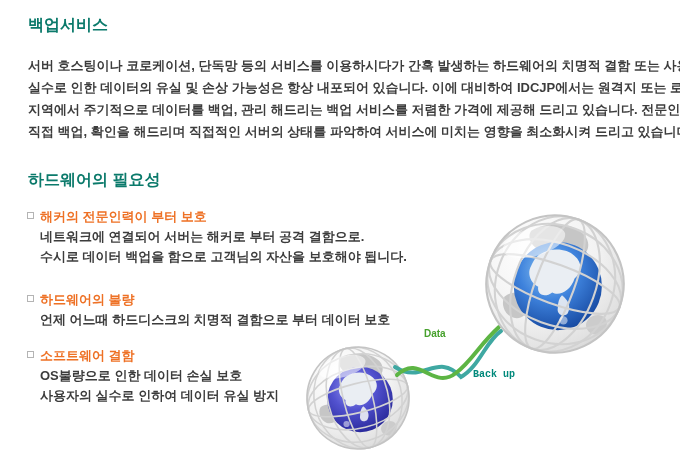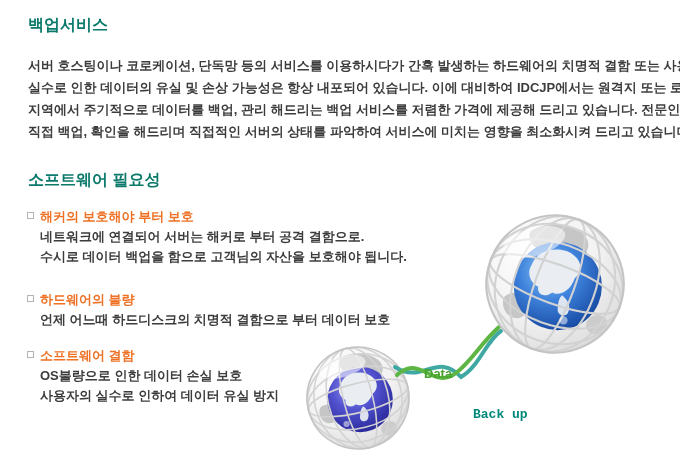--- a/index.html
+++ b/index.html
@@ -28,44 +28,44 @@
   .sec-3 { top:330px;margin-top:16px; }
   .sec-title { color:#ee7125; line-height:20px; white-space:nowrap; }
   .bullet {
     display:inline-block; width:5px; height:5px;
     border:1px solid #b4b4b4; background:#ffffff;
     margin-right:6px; vertical-align:2px;
   }
   .sec-line { color:#3c3c3c; line-height:20px; padding-left:13px; white-space:nowrap; }
   .illus { position:absolute; left:0; top:0; width:680px; height:460px; }
   .cable-label {
-    position:absolute; font-size:13px; font-weight:700; white-space:nowrap;margin-top:38px;
+    position:absolute; font-size:10px; font-weight:700; white-space:nowrap;
   }
   .label-data { left:424px; top:328px; color:#47a12d; }
   .label-backup { left:473px; top:369px; color:#00897b;font-family:Liberation Mono, monospace; }
 </style>
 </head>
 <body>
 
 <div class="page">
 
   <h1 class="page-title">백업서비스</h1>
 
   <div class="intro">
     <div class="line">서버 호스팅이나 코로케이션, 단독망 등의 서비스를 이용하시다가 간혹 발생하는 하드웨어의 치명적 결함 또는 사용자</div>
     <div class="line">실수로 인한 데이터의 유실 및 손상 가능성은 항상 내포되어 있습니다. 이에 대비하여 IDCJP에서는 원격지 또는 로컬</div>
     <div class="line">지역에서 주기적으로 데이터를 백업, 관리 해드리는 백업 서비스를 저렴한 가격에 제공해 드리고 있습니다. 전문인력이</div>
     <div class="line">직접 백업, 확인을 해드리며 직접적인 서버의 상태를 파악하여 서비스에 미치는 영향을 최소화시켜 드리고 있습니다.</div>
   </div>
 
-  <h2 class="section-heading">소프트웨어 필요성</h2>
+  <h2 class="section-heading">하드웨어의 필요성</h2>
 
   <div class="sec sec-1">
     <div class="sec-title">
-      <span class="bullet"></span><span>해커의 보호해야 부터 보호</span>
+      <span class="bullet"></span><span>해커의 전문인력이 부터 보호</span>
     </div>
     <div class="sec-line">네트워크에 연결되어 서버는 해커로 부터 공격 결함으로.</div>
     <div class="sec-line">수시로 데이터 백업을 함으로 고객님의 자산을 보호해야 됩니다.</div>
   </div>
 
   <div class="sec sec-2">
     <div class="sec-title">
       <span class="bullet"></span><span>하드웨어의 불량</span>
     </div>
     <div class="sec-line">언제 어느때 하드디스크의 치명적 결함으로 부터 데이터 보호</div>

